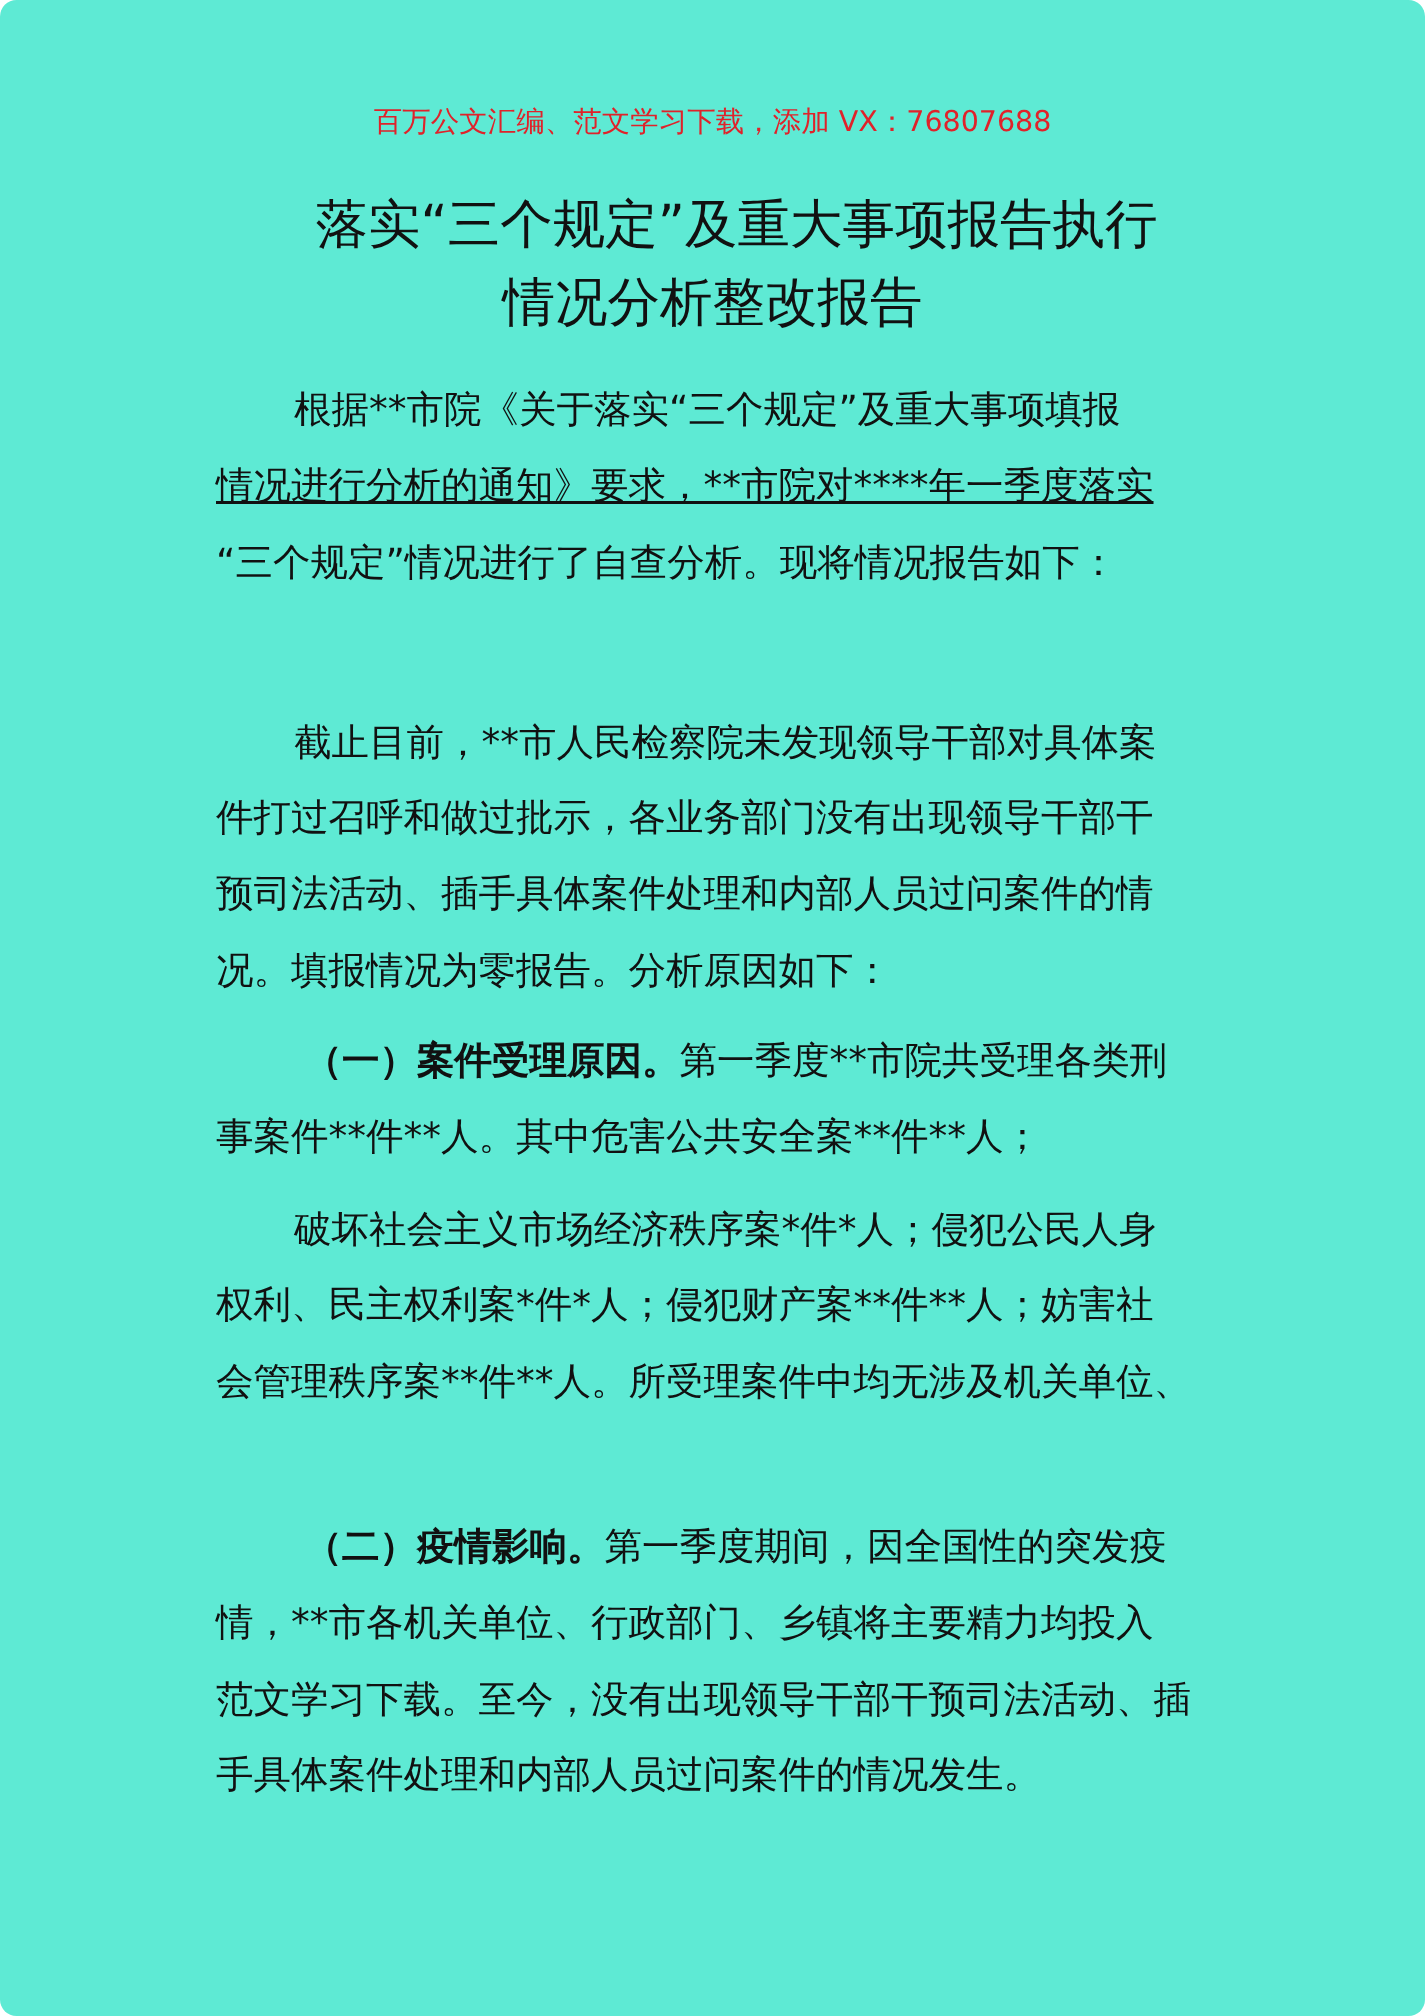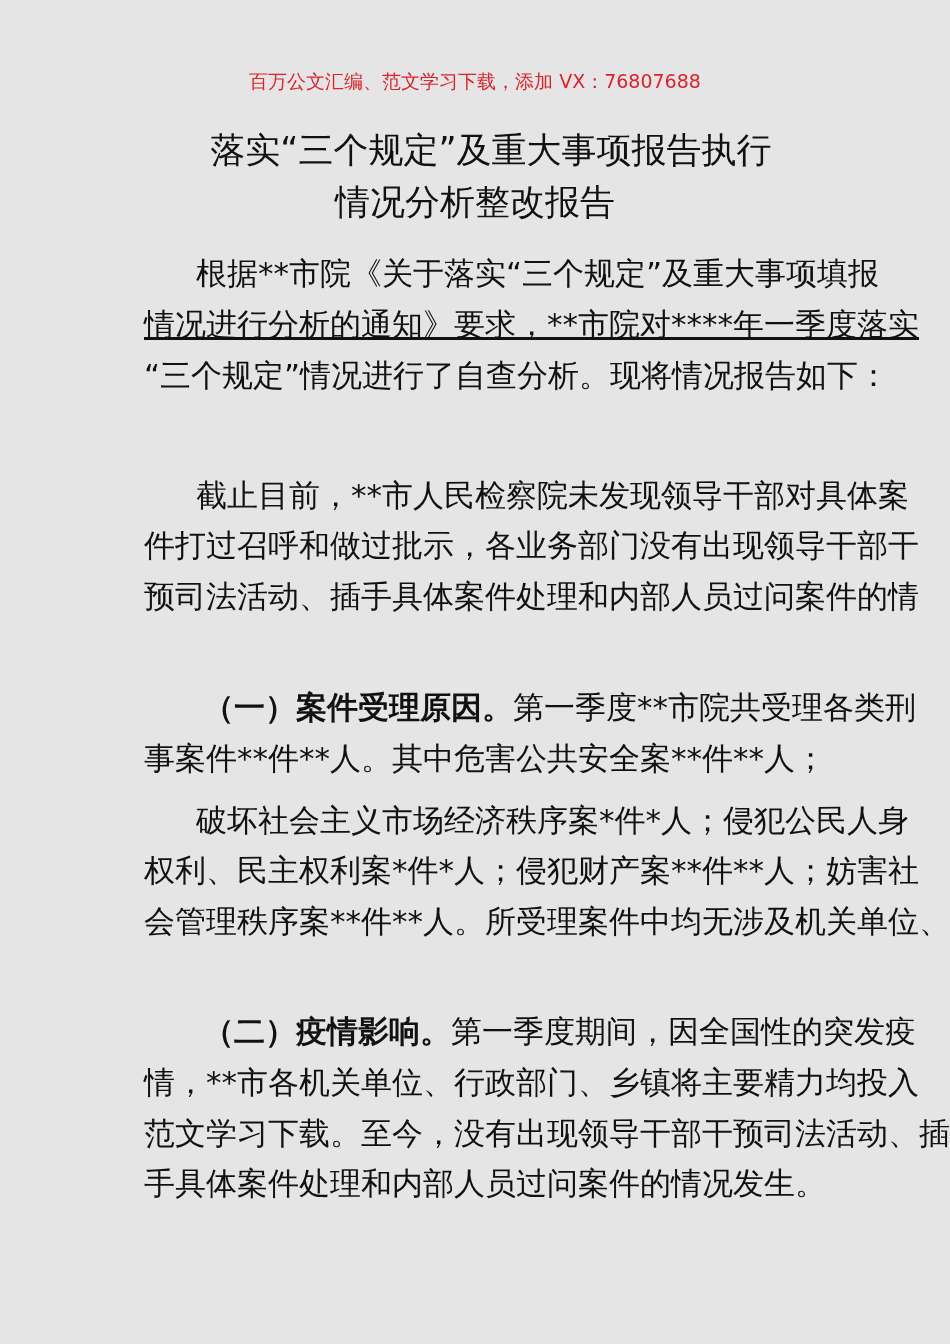--- a/index.html
+++ b/index.html
@@ -13,21 +13,22 @@
       position: relative;
       overflow: hidden;
       font-family: "DejaVu Sans", "Liberation Sans", sans-serif;
       color: #111111;
     }
     .page {
       position: absolute;
       left: 0; top: 0;
       width: 950px;
       height: 1344px;
-      background: #e5e5e5;
+      background: #5eead4;
+      border-radius: 11px;
     }
     .watermark {
       position: absolute;
       top: 66px;
       left: 0;
       width: 950px;
       text-align: center;
       color: #e0222a;
       font-size: 19px;
       line-height: 30px;
@@ -42,21 +43,21 @@
       line-height: 44px;
       color: #111111;
       white-space: nowrap;
     }
     .title-1 { top: 128px; left: 16px; }
     .title-2 { top: 180px; left: 0; }
 
     .line {
       position: absolute;
       left: 144px;
-      font-size: 31px;
+      font-size: 25px;
       line-height: 34px;
       white-space: nowrap;
       color: #111111;
     }
     .indent { left: 196px; }
     .indent-sub { left: 203px; }
     .bold { font-weight: bold; }
     .heading {
       font-weight: bold;
       font-size: 25px;
@@ -73,20 +74,21 @@
   <div class="title-line title-2">情况分析整改报告</div>
 
   <div class="line indent" style="top:256px;">根据**市院《关于落实“三个规定”及重大事项填报</div>
   <div class="line" style="top:307px;text-decoration:underline;">情况进行分析的通知》要求，**市院对****年一季度落实</div>
   <div class="line" style="top:358px;">“三个规定”情况进行了自查分析。现将情况报告如下：</div>
 
 
   <div class="line indent" style="top:478px;">截止目前，**市人民检察院未发现领导干部对具体案</div>
   <div class="line" style="top:528px;">件打过召呼和做过批示，各业务部门没有出现领导干部干</div>
   <div class="line" style="top:579px;">预司法活动、插手具体案件处理和内部人员过问案件的情</div>
+  <div class="line" style="top:630px;">况。填报情况为零报告。分析原因如下：</div>
 
   <div class="line indent-sub" style="top:690px;">
     <span class="bold">（一）案件受理原因。</span><span>第一季度**市院共受理各类刑</span>
   </div>
   <div class="line" style="top:741px;">事案件**件**人。其中危害公共安全案**件**人；</div>
 
   <div class="line indent" style="top:803px;">破坏社会主义市场经济秩序案*件*人；侵犯公民人身</div>
   <div class="line" style="top:853px;">权利、民主权利案*件*人；侵犯财产案**件**人；妨害社</div>
   <div class="line" style="top:904px;">会管理秩序案**件**人。所受理案件中均无涉及机关单位、</div>
 

